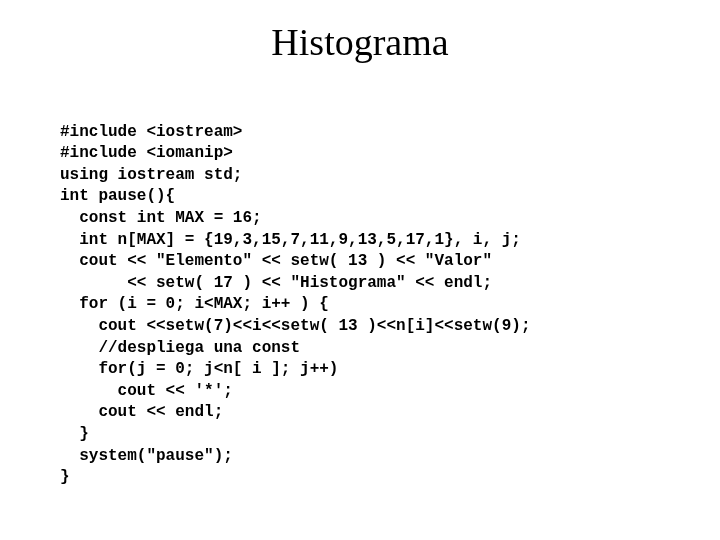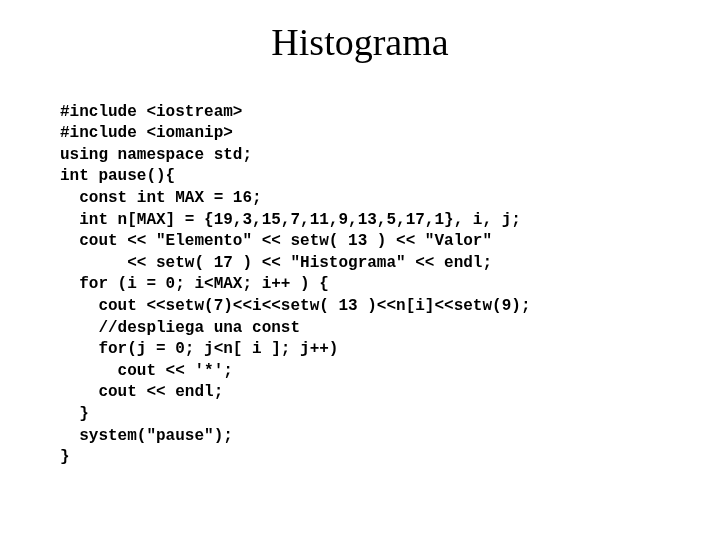--- a/index.html
+++ b/index.html
@@ -13,41 +13,41 @@
   }
   .slide {
     width: 100%;
     height: 100%;
     padding: 20px 60px;
   }
   .title {
     font-size: 38px;
     font-weight: normal;
     text-align: center;
-    margin-bottom: 16px;
+    margin-bottom: 36px;
     font-family: "Times New Roman", Times, serif;
   }
   .code {
     font-family: "Courier New", Courier, monospace;
     font-size: 16px;
     font-weight: bold;
     line-height: 1.35;
     white-space: pre;
     color: #000000;
   }
 </style>
 </head>
 <body>
 
 <div class="slide">
   <h1 class="title">Histograma</h1>
   <div class="code">
 <span>#include &lt;iostream&gt;</span>
 <span>#include &lt;iomanip&gt;</span>
-<span>using namespace std;</span>
+<span>using iostream std;</span>
 <span>int pause(){</span>
 <span>  const int MAX = 16;</span>
 <span>  int n[MAX] = {19,3,15,7,11,9,13,5,17,1}, i, j;</span>
 <span>  cout &lt;&lt; "Elemento" &lt;&lt; setw( 13 ) &lt;&lt; "Valor"</span>
 <span>       &lt;&lt; setw( 17 ) &lt;&lt; "Histograma" &lt;&lt; endl;</span>
 <span>  for (i = 0; i&lt;MAX; i++ ) {</span>
 <span>    cout &lt;&lt;setw(7)&lt;&lt;i&lt;&lt;setw( 13 )&lt;&lt;n[i]&lt;&lt;setw(9);</span>
 <span>    //despliega una const</span>
 <span>    for(j = 0; j&lt;n[ i ]; j++)</span>
 <span>      cout &lt;&lt; '*';</span>

